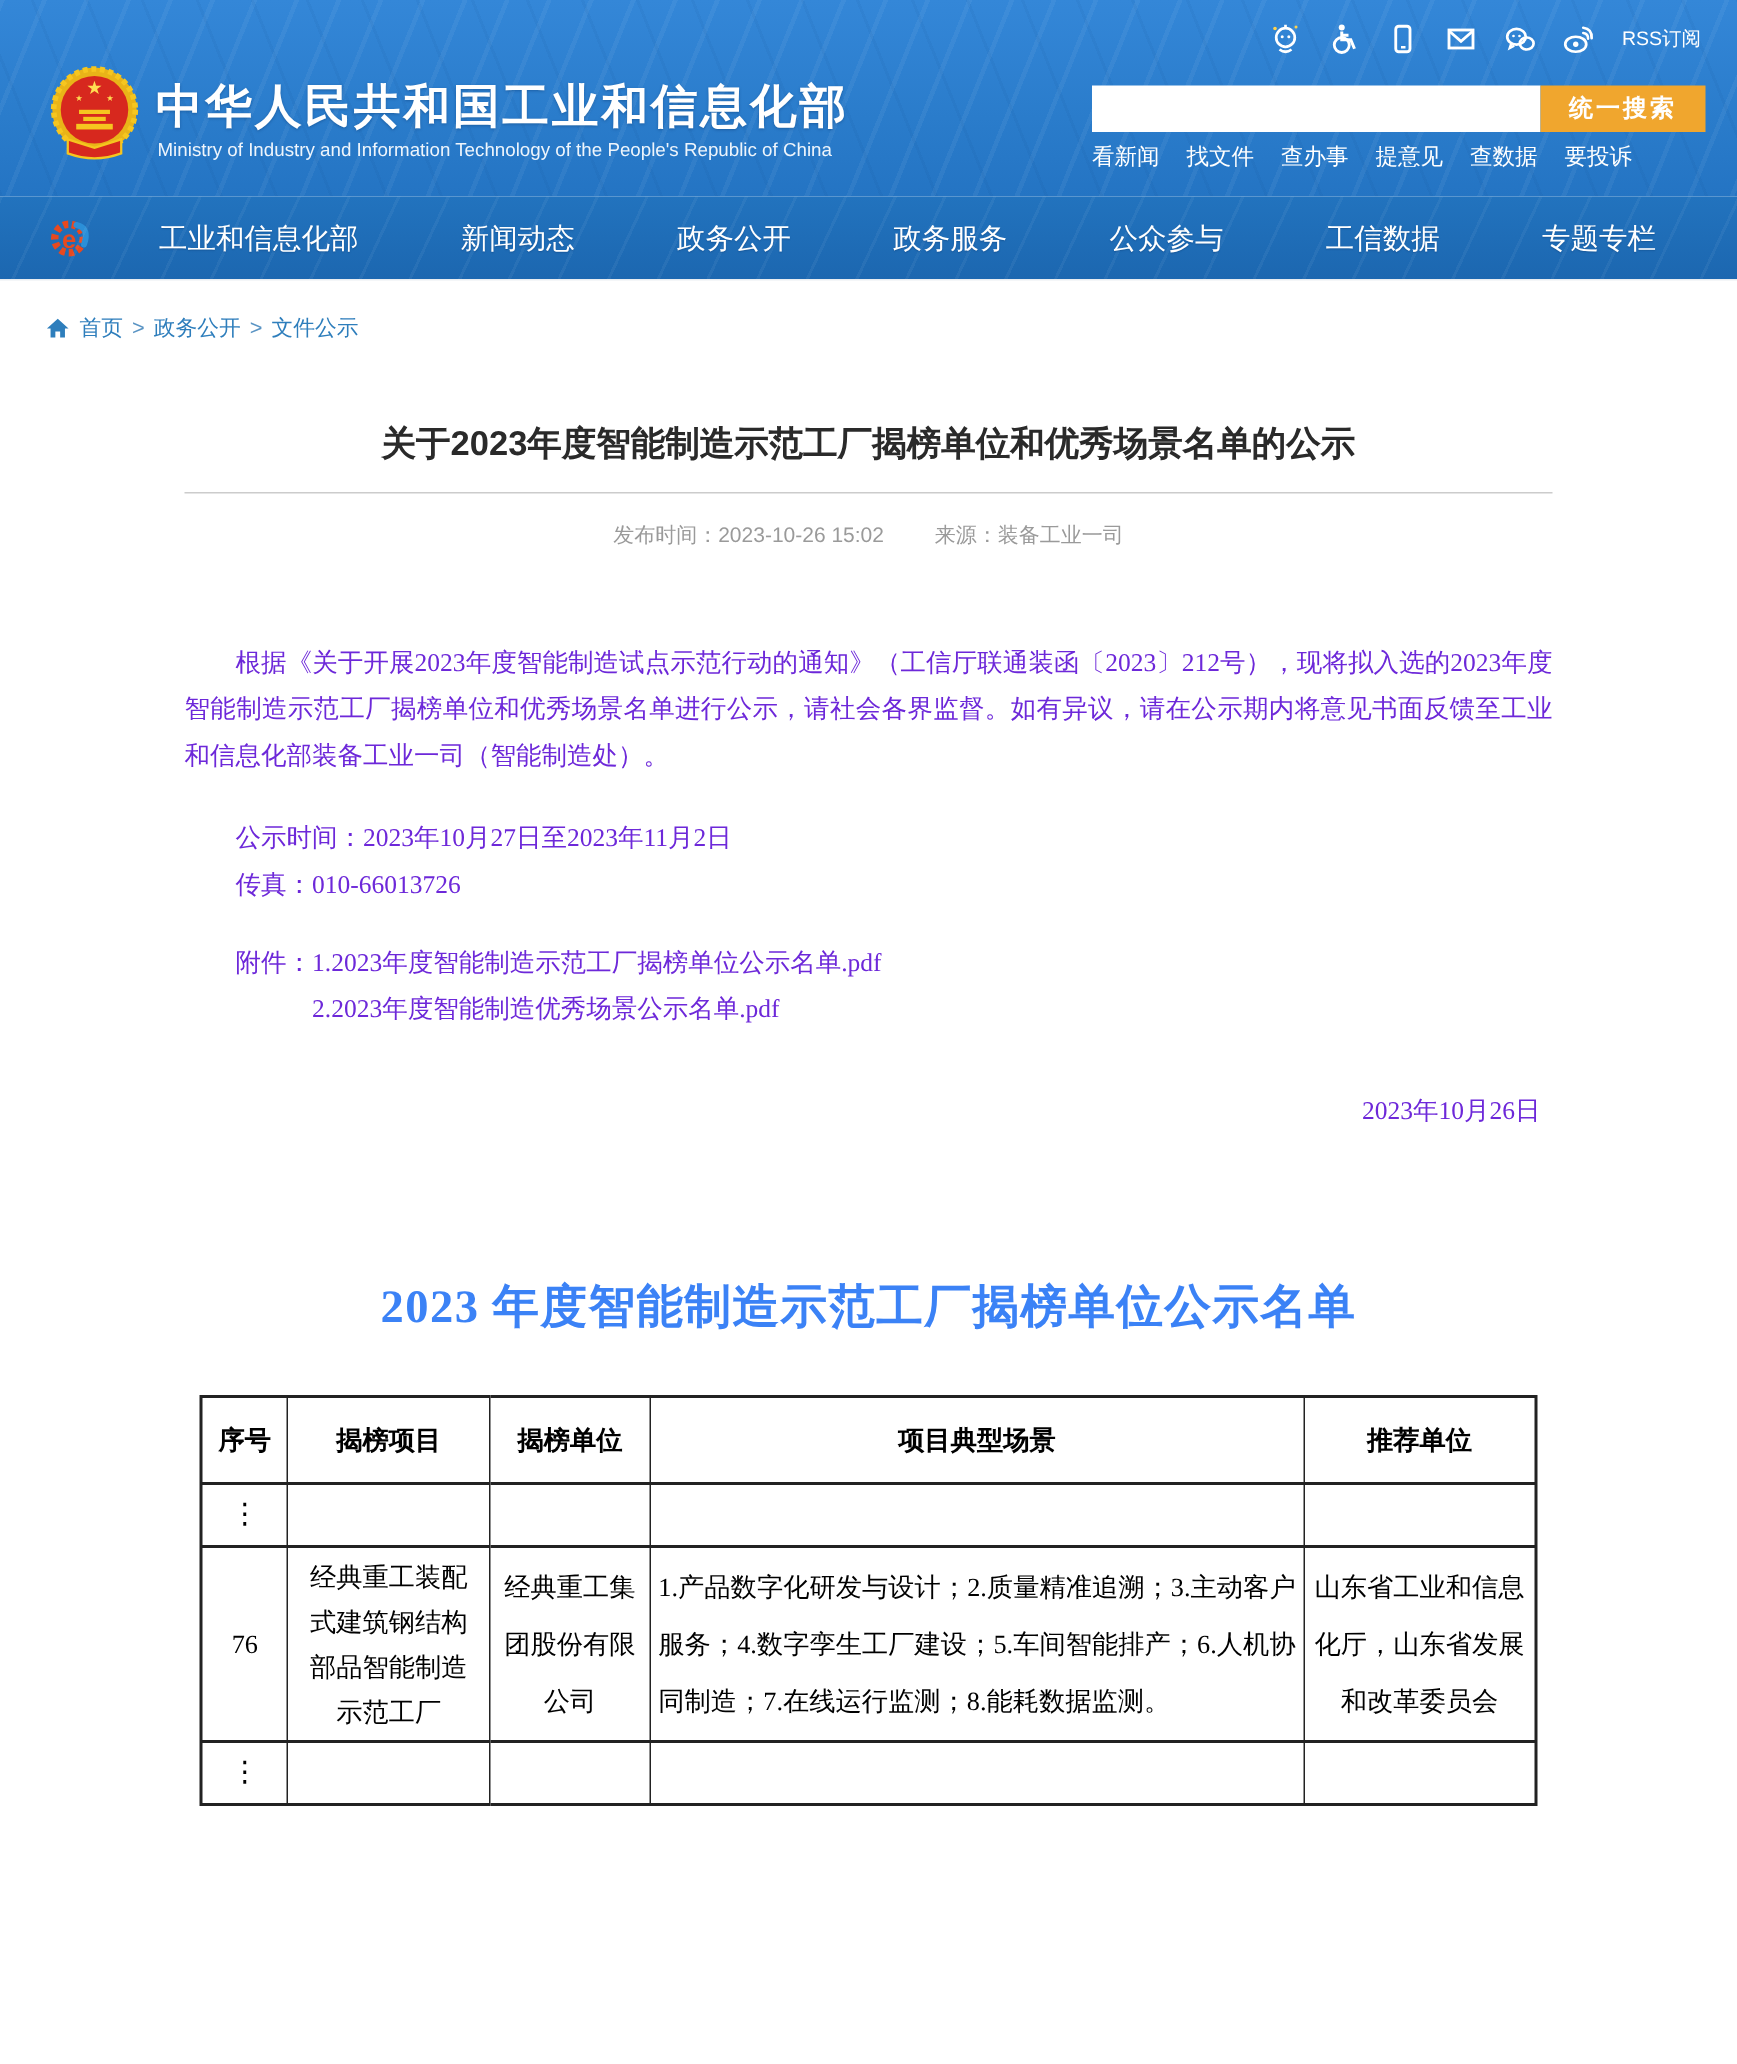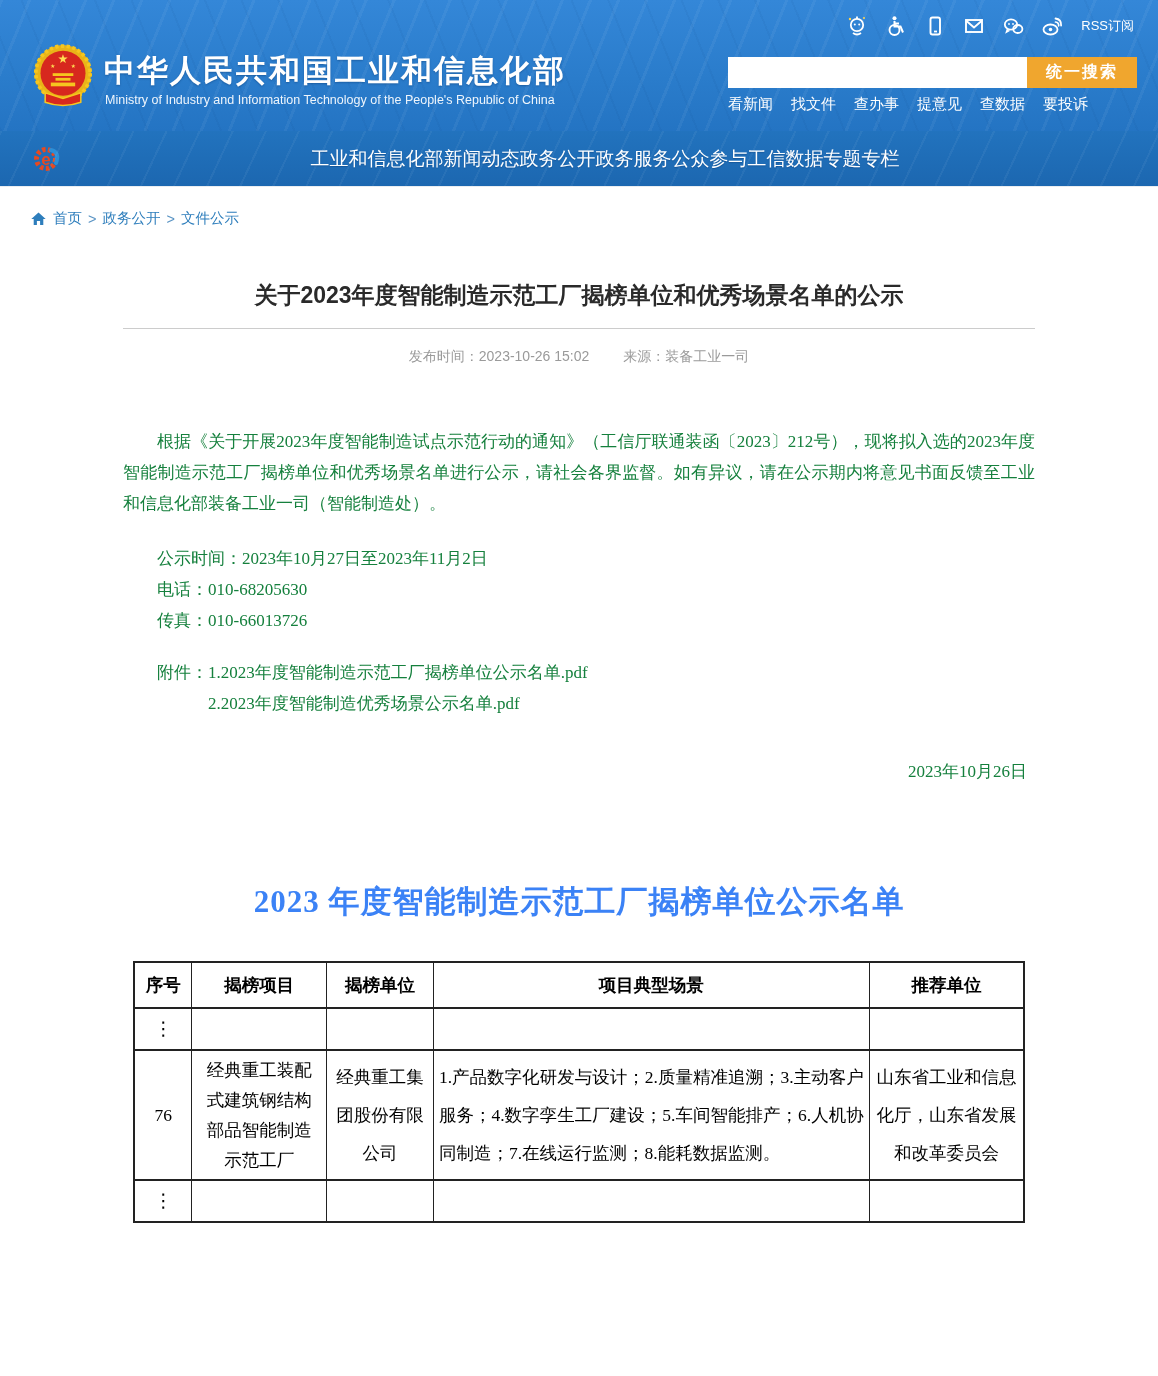--- a/index.html
+++ b/index.html
@@ -31,54 +31,54 @@
   .quick-links { position:absolute; top:95px; left:728px; display:flex; gap:18px; }
   .quick-link { color:#fff; font-size:15px; cursor:pointer; white-space:nowrap; }
 
   
   .main-nav { height:56px; background:linear-gradient(180deg,#2273be 0%,#1c67b0 100%);
     display:flex; align-items:center; padding:0 30px; position:relative; border-bottom:1px solid #e9edf1; }
   .main-nav::before { content:""; position:absolute; inset:0;
     background:repeating-linear-gradient(115deg, rgba(255,255,255,0.05) 0 2px, rgba(255,255,255,0) 2px 30px);
     pointer-events:none; }
   .nav-logo { width:36px; height:36px; margin-right:40px; flex:0 0 auto; }
-  .nav-links { flex:1; display:flex; justify-content:center; padding-right:24px; position:relative; }
+  .nav-links { flex:1; display:flex; justify-content:space-between; padding-right:24px; position:relative; }
   .nav-link { color:#fff; font-size:19px; cursor:pointer; white-space:nowrap; text-shadow:0 1px 1px rgba(0,40,90,.3); }
 
   
   .breadcrumb { margin:22px 0 0 30px; display:flex; align-items:center; gap:6px;
     color:#2e7ebc; font-size:14.5px; }
   .crumb { color:#2e7ebc; cursor:pointer; }
   .crumb-sep { color:#5a94c4; }
   .home-icon { width:17px; height:16px; display:inline-block; }
 
   
   .article { width:912px; margin:0 auto; }
   .article-title { margin-top:52px; text-align:center; font-size:23px; font-weight:bold; color:#2a2a2a; }
   .divider { margin-top:17px; border-top:1px solid #cccccc; }
   .meta { margin-top:19px; text-align:center; color:#9a9a9a; font-size:14px; }
   .meta span { margin:0 15px; }
 
   .article-body { margin-top:60px; font-family:"Liberation Serif","DejaVu Serif",serif;
-    font-size:17px; color:#15803d; line-height:31px; }
+    font-size:17px; color:#6d28d9; line-height:31px; }
   .para { text-indent:2em; text-align:justify; }
   .line { text-indent:2em; }
   .gap-top { margin-top:24px; }
   .attach-first { margin-top:21px; }
   .attach-second { margin-left:5em; text-indent:0; }
   .sign-block { margin-top:37px; text-align:right; }
   .sign-date { padding-right:8px; }
 
   
   .list-heading { margin-top:94px; text-align:center; font-family:"Liberation Serif","DejaVu Serif",serif;
     font-weight:bold; font-size:31px; color:#3b82f6; letter-spacing:1px; }
   table.roster { margin:38px auto 0; width:892px; border-collapse:collapse;
     font-family:"Liberation Serif","DejaVu Serif",serif; color:#000; border:2px solid #222; }
   .roster th, .roster td { border:1px solid #222; border-top-width:2px; border-bottom-width:2px; }
-  .roster th { height:46px; font-size:17.5px; font-weight:bold; text-align:center; }
+  .roster th { height:58px; font-size:17.5px; font-weight:bold; text-align:center; }
   .row-ellipsis td { height:42px; text-align:center; font-size:19px; line-height:14px; }
   .row-data td { height:112px; font-size:17.5px; }
   td.c-no, td.c-project, td.c-unit, td.c-rec { text-align:center; vertical-align:middle; }
   td.c-project { line-height:30px; padding:4px 8px; }
   td.c-unit { line-height:38px; padding:4px 6px; }
   td.c-scenes { text-align:justify; vertical-align:middle; line-height:38px; padding:6px 5px; }
   td.c-rec { line-height:38px; padding:4px 6px; }
 </style>
 </head>
 <body>
@@ -207,21 +207,20 @@
     <h1 class="article-title">关于2023年度智能制造示范工厂揭榜单位和优秀场景名单的公示</h1>
     <div class="divider"></div>
     <div class="meta">
       <span>发布时间：2023-10-26 15:02</span>
       <span>来源：装备工业一司</span>
     </div>
 
     <div class="article-body">
       <p class="para">根据《关于开展2023年度智能制造试点示范行动的通知》（工信厅联通装函〔2023〕212号），现将拟入选的2023年度智能制造示范工厂揭榜单位和优秀场景名单进行公示，请社会各界监督。如有异议，请在公示期内将意见书面反馈至工业和信息化部装备工业一司（智能制造处）。</p>
       <p class="line gap-top">公示时间：2023年10月27日至2023年11月2日</p>
-      <p class="line">电话：010-68205630</p>
       <p class="line">传真：010-66013726</p>
       <p class="line attach-first">附件：1.2023年度智能制造示范工厂揭榜单位公示名单.pdf</p>
       <p class="attach-second">2.2023年度智能制造优秀场景公示名单.pdf</p>
       <div class="sign-block">
         <p class="sign-date">2023年10月26日</p>
       </div>
     </div>
 
     <h2 class="list-heading">2023 年度智能制造示范工厂揭榜单位公示名单</h2>
 

